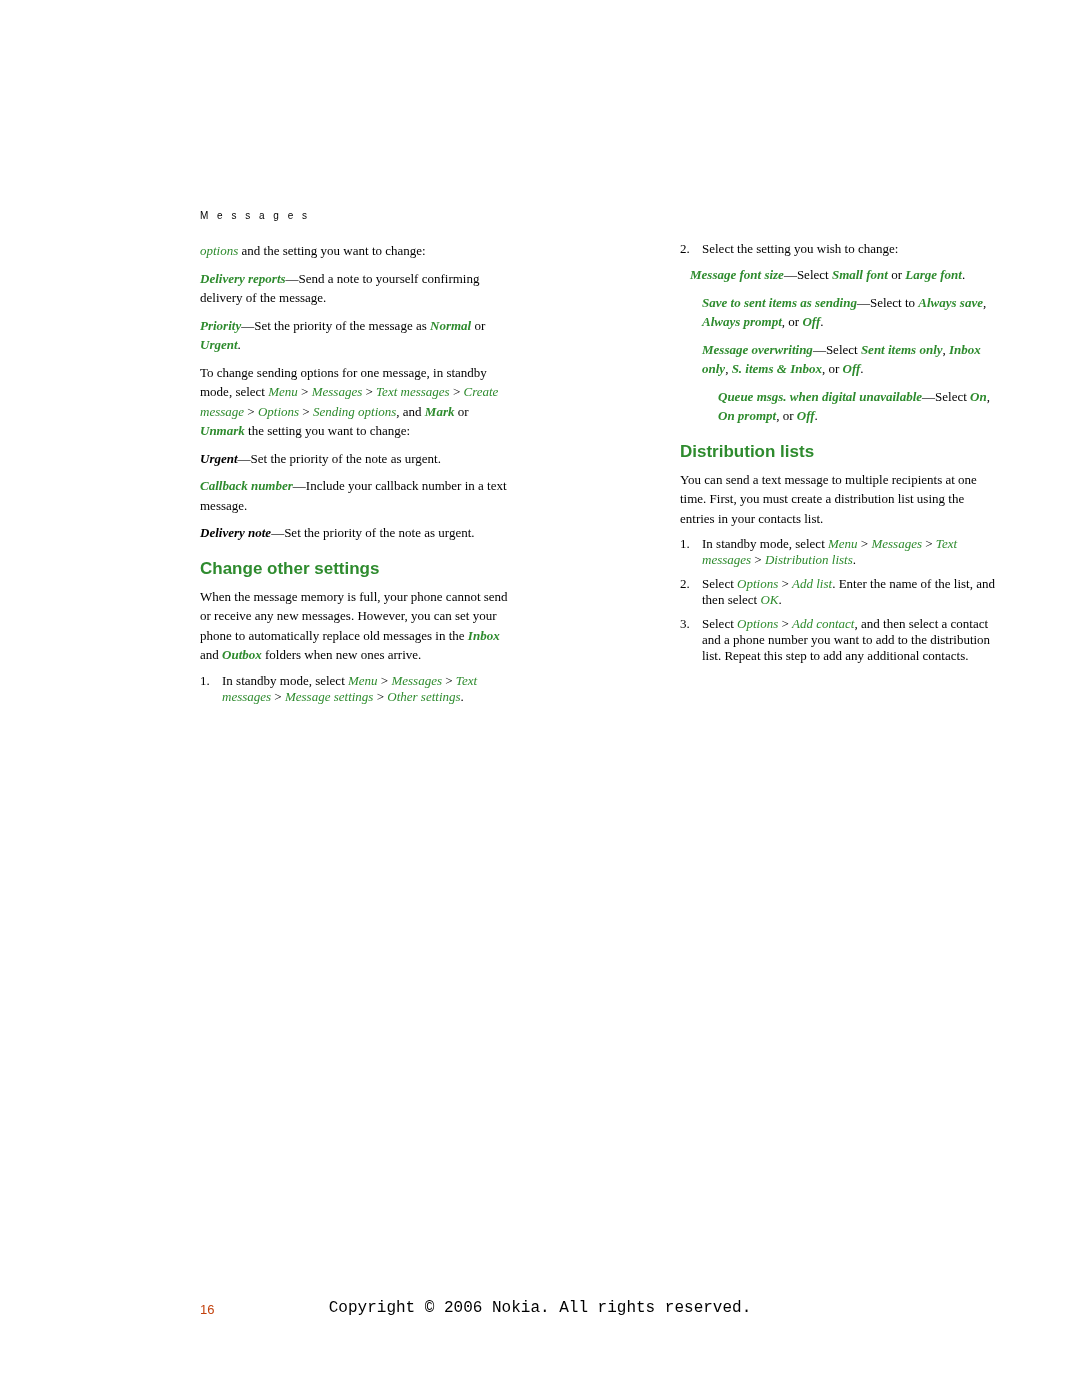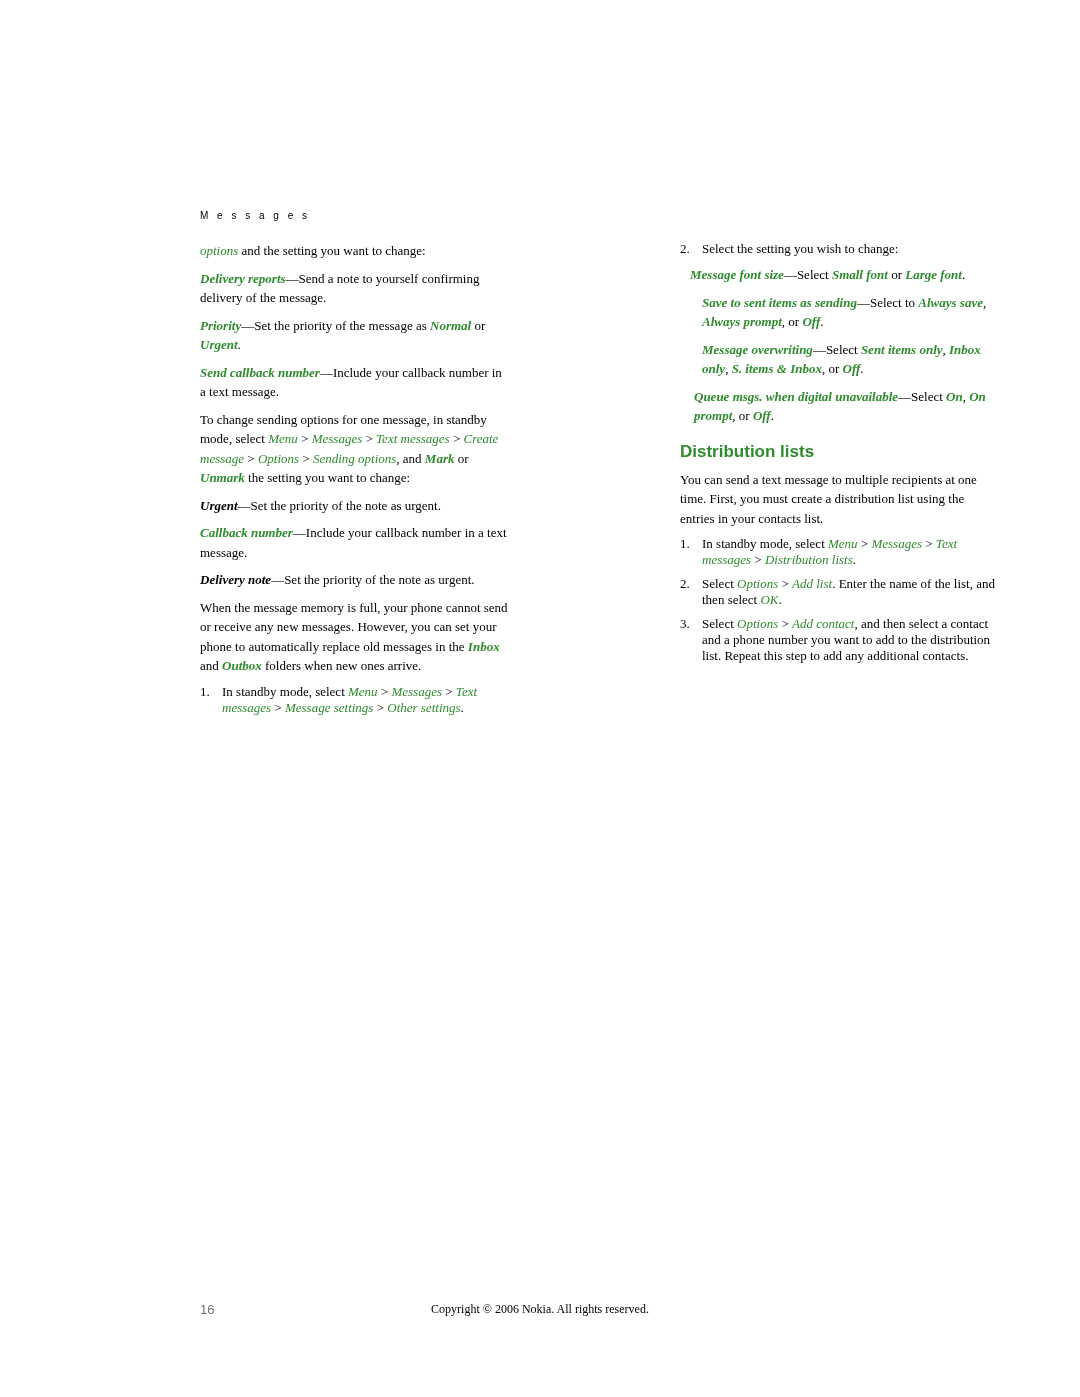--- a/index.html
+++ b/index.html
@@ -102,32 +102,32 @@
       flex-shrink: 0;
       min-width: 16px;
     }
 
     .list-text {
       flex: 1;
     }
 
     .footer-page {
       font-size: 13px;
-      color: #737373;
+      color: #c2410c;
       font-family: Arial, Helvetica, sans-serif;
       position: absolute;
       left: 200px;
       bottom: 80px;
       margin-top: 36px;
     }
 
     .footer-copyright {
-      font-size: 12px;
+      font-size: 16px;
       color: #000;
-      font-family: Liberation Serif, serif;
+      font-family: Liberation Mono, monospace;
       position: absolute;
       left: 50%;
       transform: translateX(-50%);
       bottom: 80px;
       white-space: nowrap;
     }
   </style>
 </head>
 <body>
 
@@ -151,25 +151,20 @@
             <span class="green-italic bold-italic">Delivery reports</span>—Send a note to yourself confirming delivery of the message.
           </p>
         </div>
 
         <div class="section-block">
           <p>
             <span class="green-italic bold-italic">Priority</span>—Set the priority of the message as <span class="green-italic bold-italic">Normal</span> or <span class="green-italic bold-italic">Urgent</span>.
           </p>
         </div>
 
-        <div class="section-block">
-          <p>
-            <span class="green-italic bold-italic">Send callback number</span>—Include your callback number in a text message.
-          </p>
-        </div>
 
         <div class="section-block">
           <p>
             To change sending options for one message, in standby mode, select <span class="green-italic">Menu</span> &gt; <span class="green-italic">Messages</span> &gt; <span class="green-italic">Text messages</span> &gt; <span class="green-italic">Create message</span> &gt; <span class="green-italic">Options</span> &gt; <span class="green-italic">Sending options</span>, and <span class="green-italic bold-italic">Mark</span> or <span class="green-italic bold-italic">Unmark</span> the setting you want to change:
           </p>
         </div>
 
         <div class="section-block">
           <p>
             <span class="bold-italic">Urgent</span>—Set the priority of the note as urgent.
@@ -181,20 +176,21 @@
             <span class="green-italic bold-italic">Callback number</span>—Include your callback number in a text message.
           </p>
         </div>
 
         <div class="section-block">
           <p>
             <span class="bold-italic">Delivery note</span>—Set the priority of the note as urgent.
           </p>
         </div>
 
+        <div class="green-heading">Change other settings</div>
 
         <p>
           When the message memory is full, your phone cannot send or receive any new messages. However, you can set your phone to automatically replace old messages in the <span class="green-italic bold-italic">Inbox</span> and <span class="green-italic bold-italic">Outbox</span> folders when new ones arrive.
         </p>
 
         <div class="list-item">
           <span class="list-number">1.</span>
           <span class="list-text">
             In standby mode, select <span class="green-italic">Menu</span> &gt; <span class="green-italic">Messages</span> &gt; <span class="green-italic">Text messages</span> &gt; <span class="green-italic">Message settings</span> &gt; <span class="green-italic">Other settings</span>.
           </span>
@@ -222,21 +218,21 @@
             <span class="green-italic bold-italic">Save to sent items as sending</span>—Select to <span class="green-italic bold-italic">Always save</span>, <span class="green-italic bold-italic">Always prompt</span>, or <span class="green-italic bold-italic">Off</span>.
           </p>
         </div>
 
         <div class="section-block" style="margin-left: 22px;">
           <p>
             <span class="green-italic bold-italic">Message overwriting</span>—Select <span class="green-italic bold-italic">Sent items only</span>, <span class="green-italic bold-italic">Inbox only</span>, <span class="green-italic bold-italic">S. items &amp; Inbox</span>, or <span class="green-italic bold-italic">Off</span>.
           </p>
         </div>
 
-        <div class="section-block" style="margin-left: 14px;">
+        <div class="section-block" style="margin-left: 38px;">
           <p>
             <span class="green-italic bold-italic">Queue msgs. when digital unavailable</span>—Select <span class="green-italic bold-italic">On</span>, <span class="green-italic bold-italic">On prompt</span>, or <span class="green-italic bold-italic">Off</span>.
           </p>
         </div>
 
         <div class="green-heading">Distribution lists</div>
 
         <p>
           You can send a text message to multiple recipients at one time. First, you must create a distribution list using the entries in your contacts list.
         </p>

